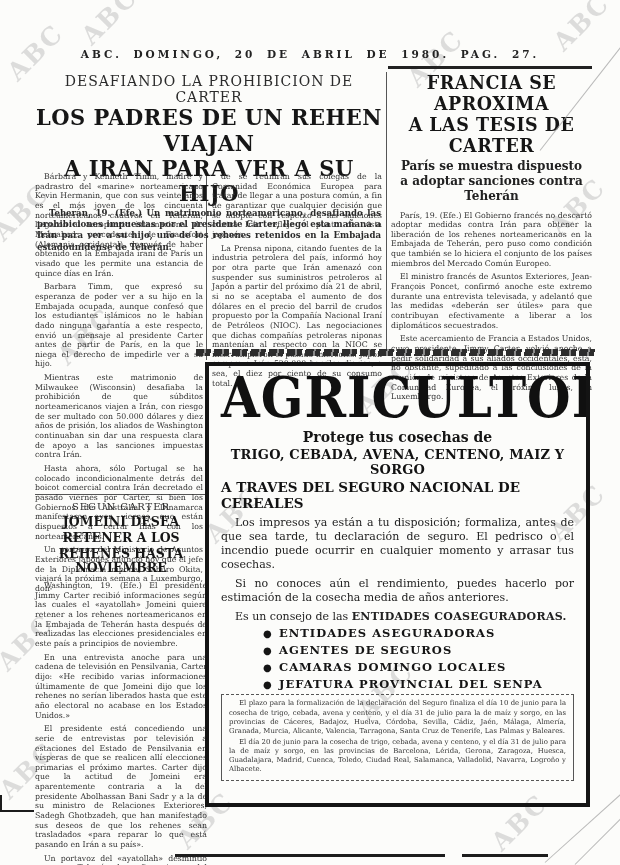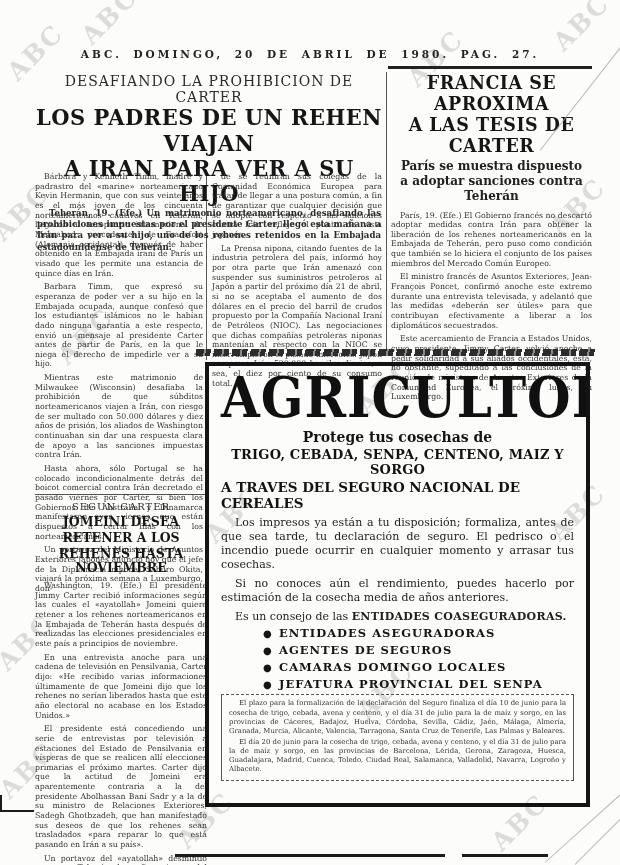--- a/index.html
+++ b/index.html
@@ -170,21 +170,21 @@
   <p>París, 19. (Efe.) El Gobierno francés no descartó adoptar medidas contra Irán para obtener la liberación de los rehenes norteamericanos en la Embajada de Teherán, pero puso como condición que también se lo hiciera el conjunto de los países miembros del Mercado Común Europeo.</p>
   <p>El ministro francés de Asuntos Exteriores, Jean-François Poncet, confirmó anoche este extremo durante una entrevista televisada, y adelantó que las medidas «deberán ser útiles» para que contribuyan efectivamente a liberar a los diplomáticos secuestrados.</p>
   <p>Este acercamiento de Francia a Estados Unidos, cuyo presidente, Jimmy Carter, volvió anoche a pedir solidaridad a sus aliados occidentales, está, no obstante, supeditado a las conclusiones de la reunión de ministros de Asuntos Exteriores de la Comunidad Europea, el próximo lunes, en Luxemburgo.</p>
 </section>
 
 <div class="abs torn"></div>
 
 <section class="abs ad">
   <h1 class="ad-title">AGRICULTOR</h1>
   <div class="ad-tagline">Protege tus cosechas de</div>
-  <div class="ad-l1">TRIGO, CEBADA, SENPA, CENTENO, MAIZ Y SORGO</div>
+  <div class="ad-l1">TRIGO, CEBADA, AVENA, CENTENO, MAIZ Y SORGO</div>
   <div class="ad-l3">A TRAVES DEL SEGURO NACIONAL DE CEREALES</div>
   <p class="adp">Los impresos ya están a tu disposición; formaliza, antes de que sea tarde, tu declaración de seguro. El pedrisco o el incendio puede ocurrir en cualquier momento y arrasar tus cosechas.</p>
   <p class="adp">Si no conoces aún el rendimiento, puedes hacerlo por estimación de la cosecha media de años anteriores.</p>
   <p class="advice"><span>Es un consejo de las </span><b>ENTIDADES COASEGURADORAS.</b></p>
   <ul class="bullets">
     <li><span class="dot">●</span><span>ENTIDADES ASEGURADORAS</span></li>
     <li><span class="dot">●</span><span>AGENTES DE SEGUROS</span></li>
     <li><span class="dot">●</span><span>CAMARAS DOMINGO LOCALES</span></li>
     <li><span class="dot">●</span><span>JEFATURA PROVINCIAL DEL SENPA</span></li>
   </ul>

